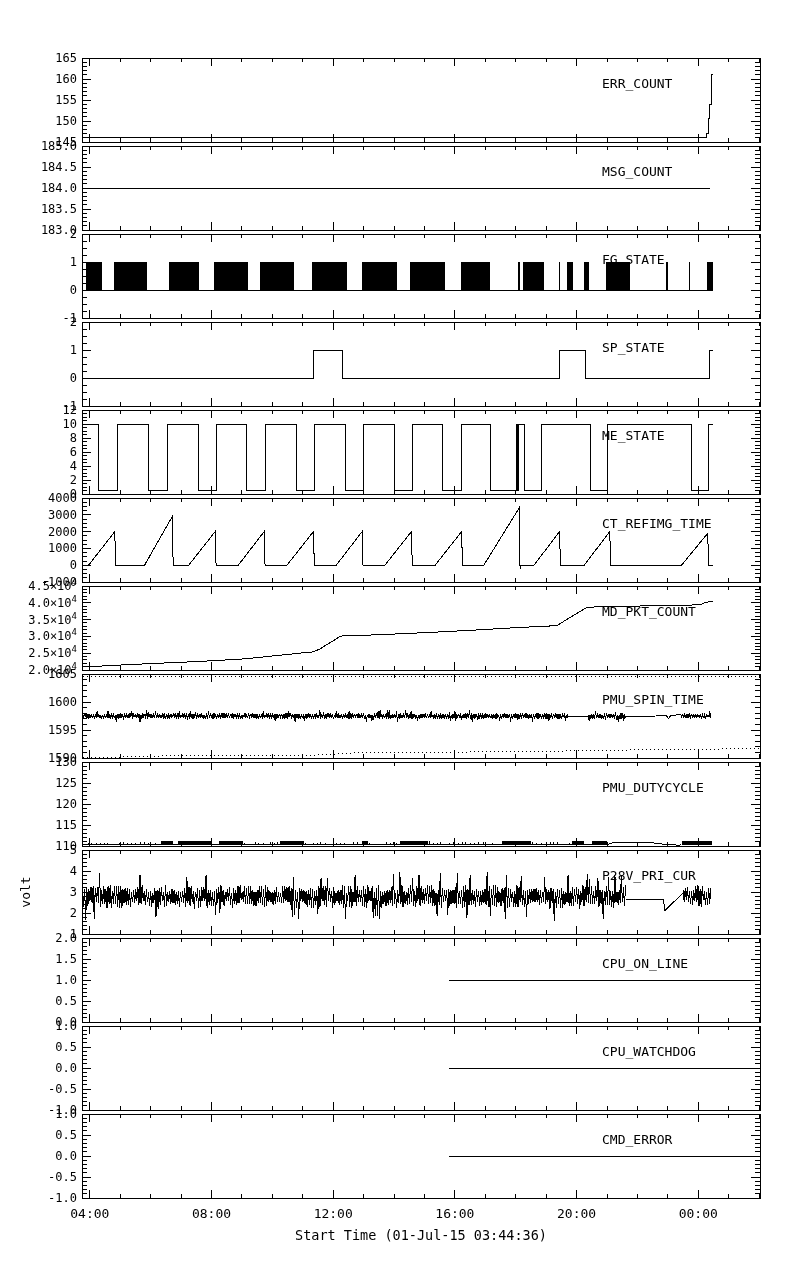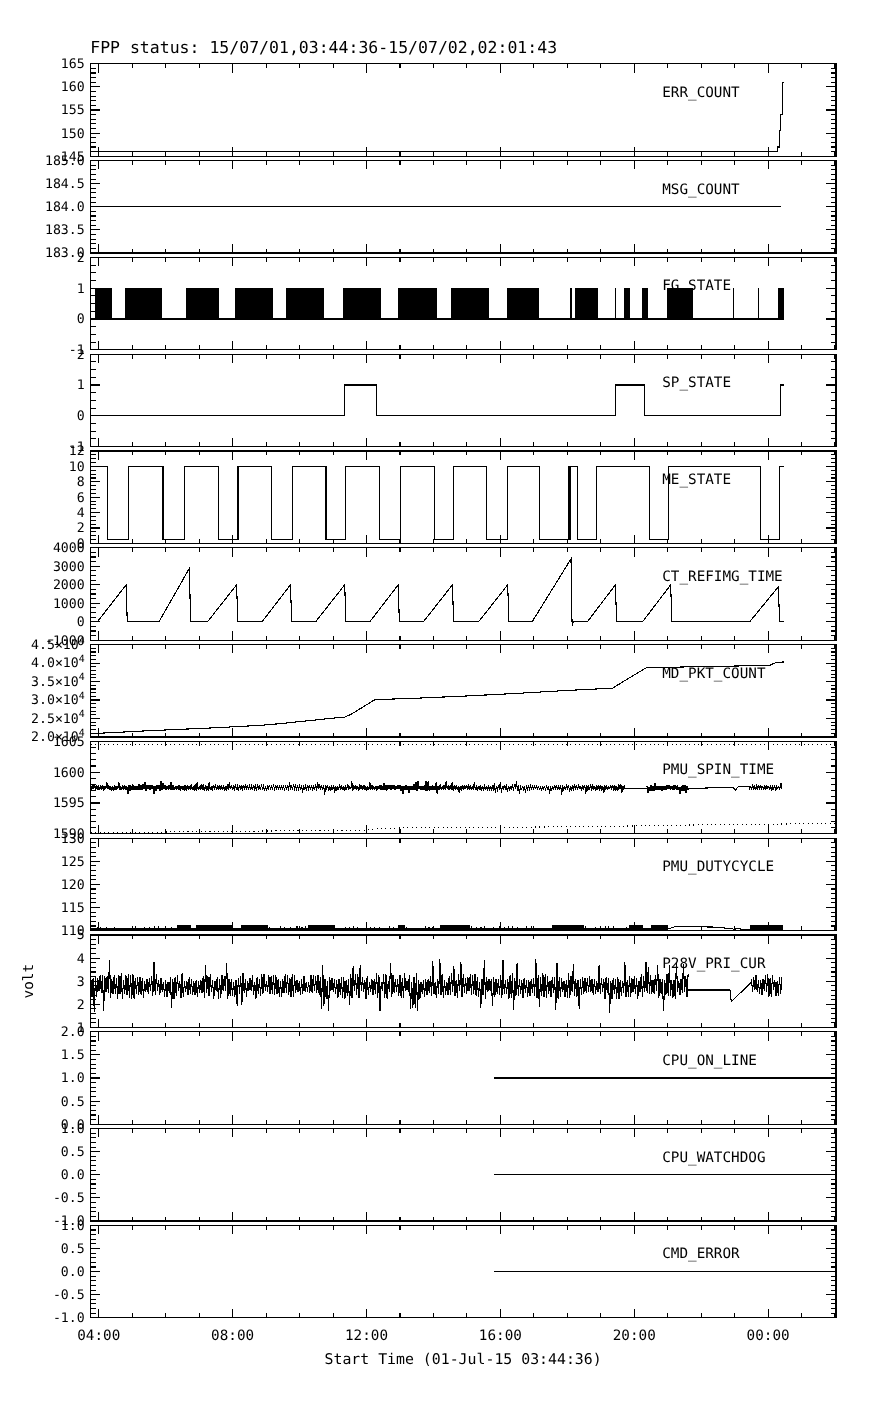--- a/index.html
+++ b/index.html
@@ -11,21 +11,20 @@
   .tick-label{font-size:12px;}
   .panel-label{font-size:13px;}
   .x-tick-label{font-size:13px;}
   .x-axis-label{font-size:13.5px;}
   .y-axis-label{font-size:13px;}
 </style>
 </head>
 <body>
 
 <div class="screen">
-  <div class="title">FPP status: 15/07/01,03:44:36-15/07/02,02:01:43</div>
   <svg id="plot" width="800" height="1280" viewBox="0 0 800 1280" shape-rendering="crispEdges">
       <g>
         <path d="M82.51 137.80 L706.80 137.80 L706.80 133.60 L708.32 133.60 L708.32 118.90 L709.54 118.90 L709.54 104.20 L711.06 104.20 L711.06 74.80 L712.89 74.80 " fill="none" stroke="#000000" stroke-width="1"></path>
         <rect x="82" y="58" width="678" height="84" fill="none" stroke="#000000" stroke-width="1"></rect>
         <line x1="82" y1="142" x2="91" y2="142" stroke="#000000" stroke-width="1"></line>
         <line x1="751" y1="142" x2="760" y2="142" stroke="#000000" stroke-width="1"></line>
         <text x="77" y="146" class="tick-label" text-anchor="end">145</text>
         <line x1="82" y1="121" x2="91" y2="121" stroke="#000000" stroke-width="1"></line>
         <line x1="751" y1="121" x2="760" y2="121" stroke="#000000" stroke-width="1"></line>
         <text x="77" y="125" class="tick-label" text-anchor="end">150</text>

